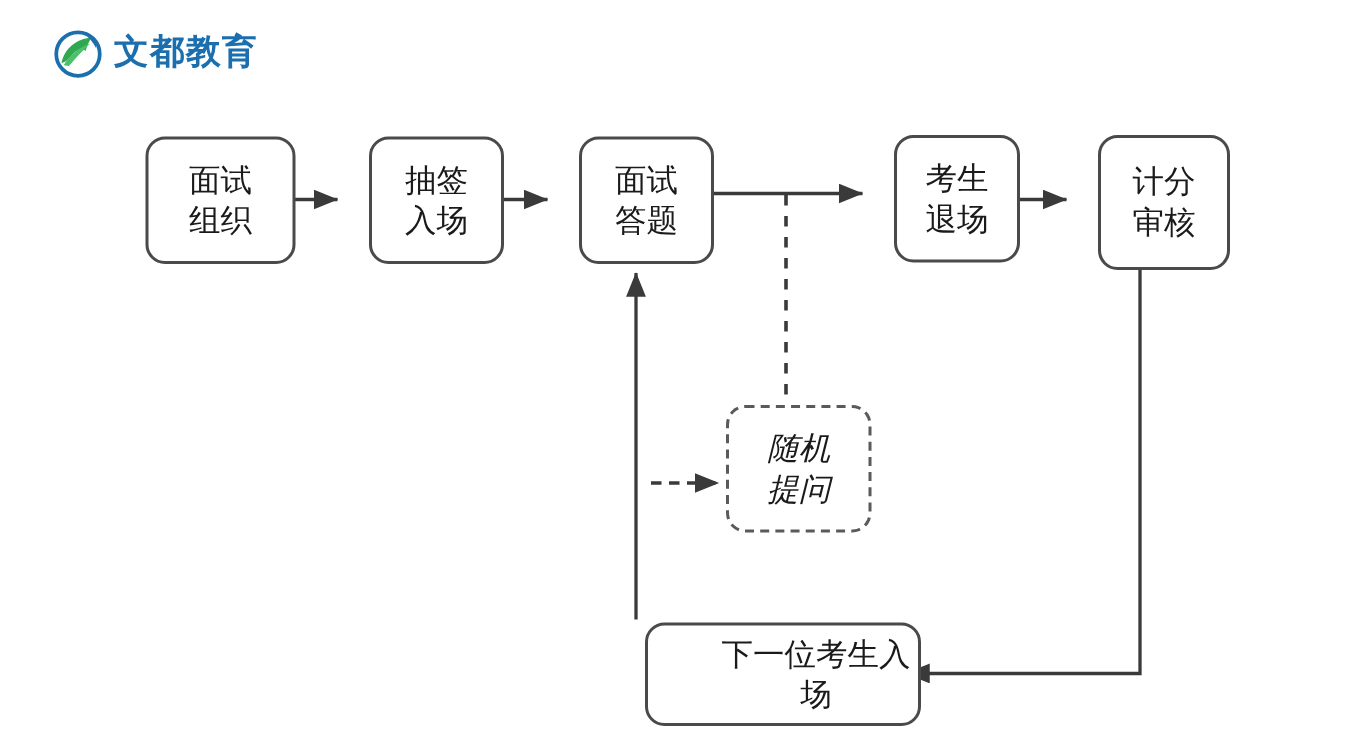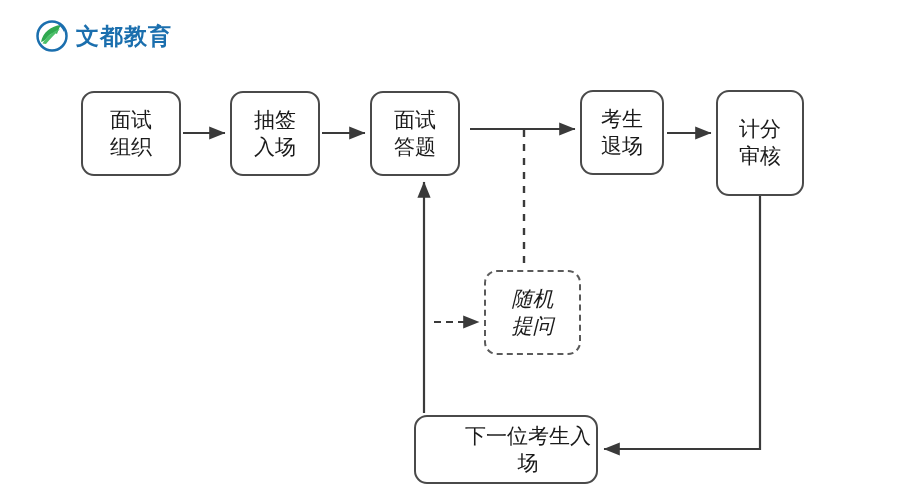--- a/index.html
+++ b/index.html
@@ -35,40 +35,41 @@
     flex: 0 0 32px;
     display: block;
   }
   #logo-text {
     font-size: 23px;
     font-weight: bold;
     letter-spacing: 1px;
     color: #1b6fae;
     line-height: 1;
     white-space: nowrap;
-    font-family: Liberation Serif, serif;
+    font-family: Liberation Mono, monospace;
   }
 
   
   .node {
     position: absolute;
     box-sizing: border-box;
     display: flex;
     align-items: center;
     justify-content: center;
     text-align: center;
     background: #ffffff;
     color: #1a1a1a;
     font-size: 21px;
     line-height: 1.28;
     font-family: "DejaVu Sans", "Liberation Sans", sans-serif;
   }
   .node.solid {
     border: 2px solid #4a4a4a;
     border-radius: 13px;
+    margin-left: 16px;
   }
   .node.dashed {
     border: 2px dashed #5a5a5a;
     border-radius: 13px;
     font-style: italic;
   }
   .node .txt {
     display: block;
     white-space: pre-line;
   }
@@ -156,21 +157,21 @@
   <div class="node solid" style="left:370px; top:91px;  width:90px;  height:85px;">
     <span class="txt">面试
 答题</span>
   </div>
 
   <div class="node solid" style="left:580px; top:90px;  width:84px;  height:85px;text-align:center;">
     <span class="txt">考生
 退场</span>
   </div>
 
-  <div class="node solid" style="left:716px; top:90px;  width:88px;  height:106px;">
+  <div class="node solid" style="left:716px; top:90px;  width:88px;  height:90px;">
     <span class="txt">计分
 审核</span>
   </div>
 
   <div class="node dashed" style="left:484px; top:270px; width:97px;  height:85px;">
     <span class="txt">随机
 提问</span>
   </div>
 
   <div class="node solid" style="left:414px; top:415px; width:184px; height:69px;padding-left:44px;">

